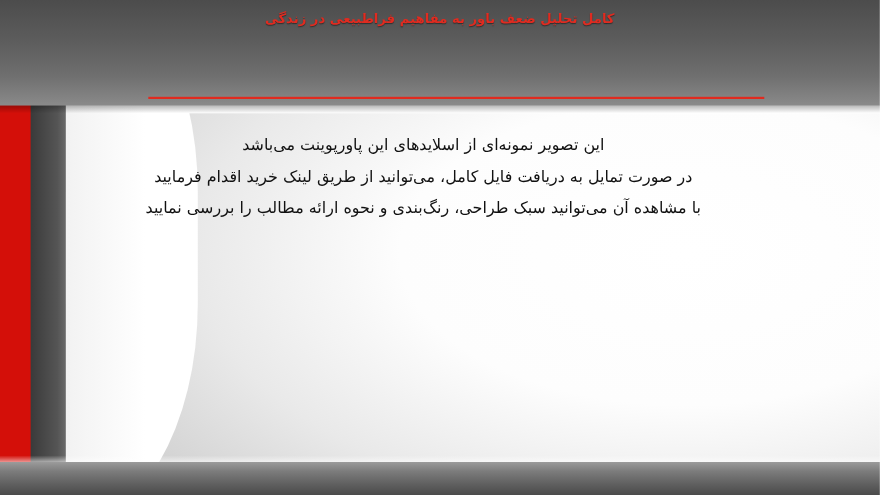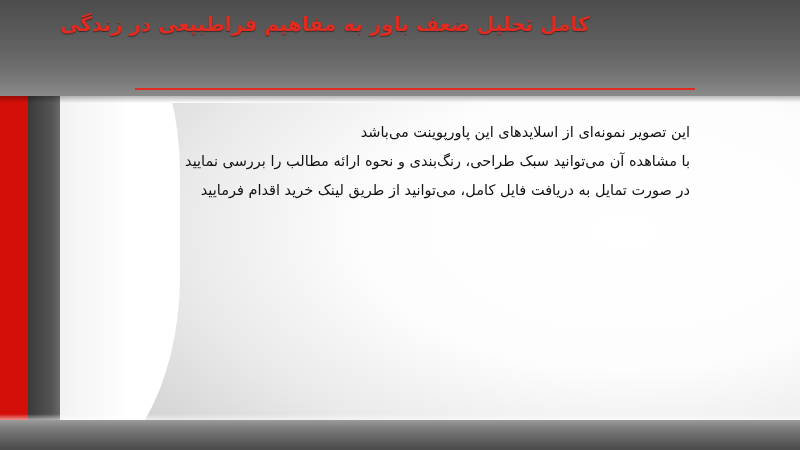--- a/index.html
+++ b/index.html
@@ -83,23 +83,23 @@
     z-index: 6;
   }
 
   
   .title {
     position: absolute;
     top: 8px;
     left: 60px;
     right: 60px;
     z-index: 8;
-    text-align: left;
+    text-align: center;
     color: #e02b20;
-    font-size: 20px;
+    font-size: 12px;
     font-weight: bold;
     line-height: 1.65;
     direction: rtl;
     text-shadow: 0 1px 1px rgba(0,0,0,0.45);
   }
   .title-line { display: block; white-space: nowrap; }
 
   .title-underline {
     position: absolute;
     top: 88px;
@@ -148,21 +148,21 @@
     top: 118px;
     left: 80px;
     right: 110px;
     z-index: 8;
     text-align: right;
     direction: rtl;
     color: #111111;
     font-size: 14.5px;
     line-height: 2.0;
   }
-  .body-line { display: block; white-space: nowrap; }
+  .body-line { display: block; white-space: nowrap; text-align: center; }
 </style>
 </head>
 <body>
 
 <div class="slide">
 
   <div class="body-area"></div>
 
   <div class="left-red-band"></div>
   <div class="left-red-arc"></div>
@@ -172,20 +172,20 @@
   <div class="top-bar"></div>
   <div class="top-bar-shadow"></div>
 
   <div class="title">
     <span class="title-line">کامل تحلیل ضعف باور به مفاهیم فراطبیعی در زندگی</span>
   </div>
   <div class="title-underline"></div>
 
   <div class="body-text">
     <span class="body-line">این تصویر نمونه‌ای از اسلایدهای این پاورپوینت می‌باشد</span>
+    <span class="body-line">در صورت تمایل به دریافت فایل کامل، می‌توانید از طریق لینک خرید اقدام فرمایید</span>
     <span class="body-line">با مشاهده آن می‌توانید سبک طراحی، رنگ‌بندی و نحوه ارائه مطالب را بررسی نمایید</span>
-    <span class="body-line">در صورت تمایل به دریافت فایل کامل، می‌توانید از طریق لینک خرید اقدام فرمایید</span>
   </div>
 
   <div class="bottom-bar-hl"></div>
   <div class="bottom-bar"></div>
 
 </div>
 
 </body></html>

